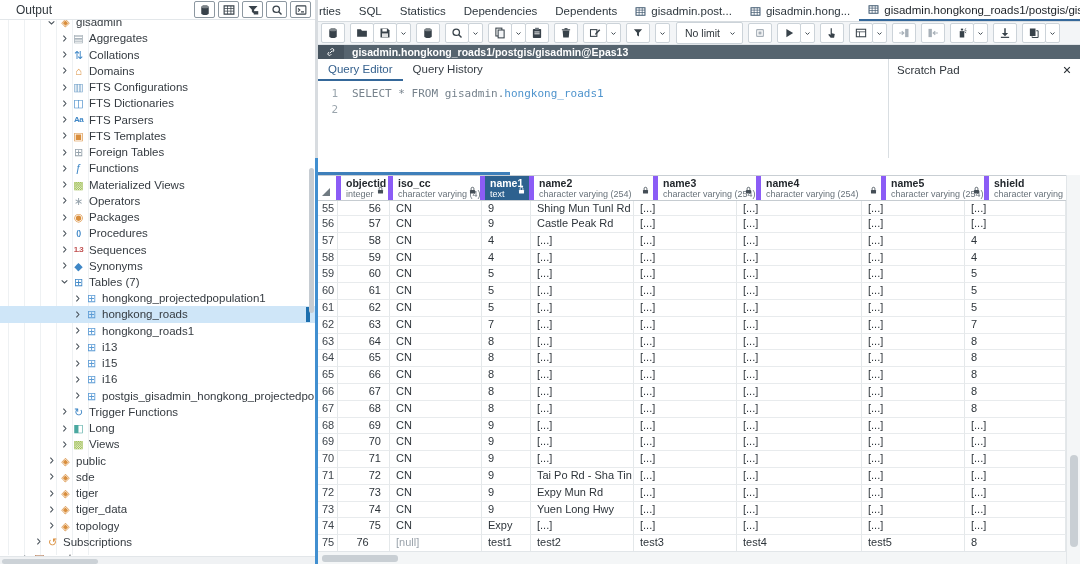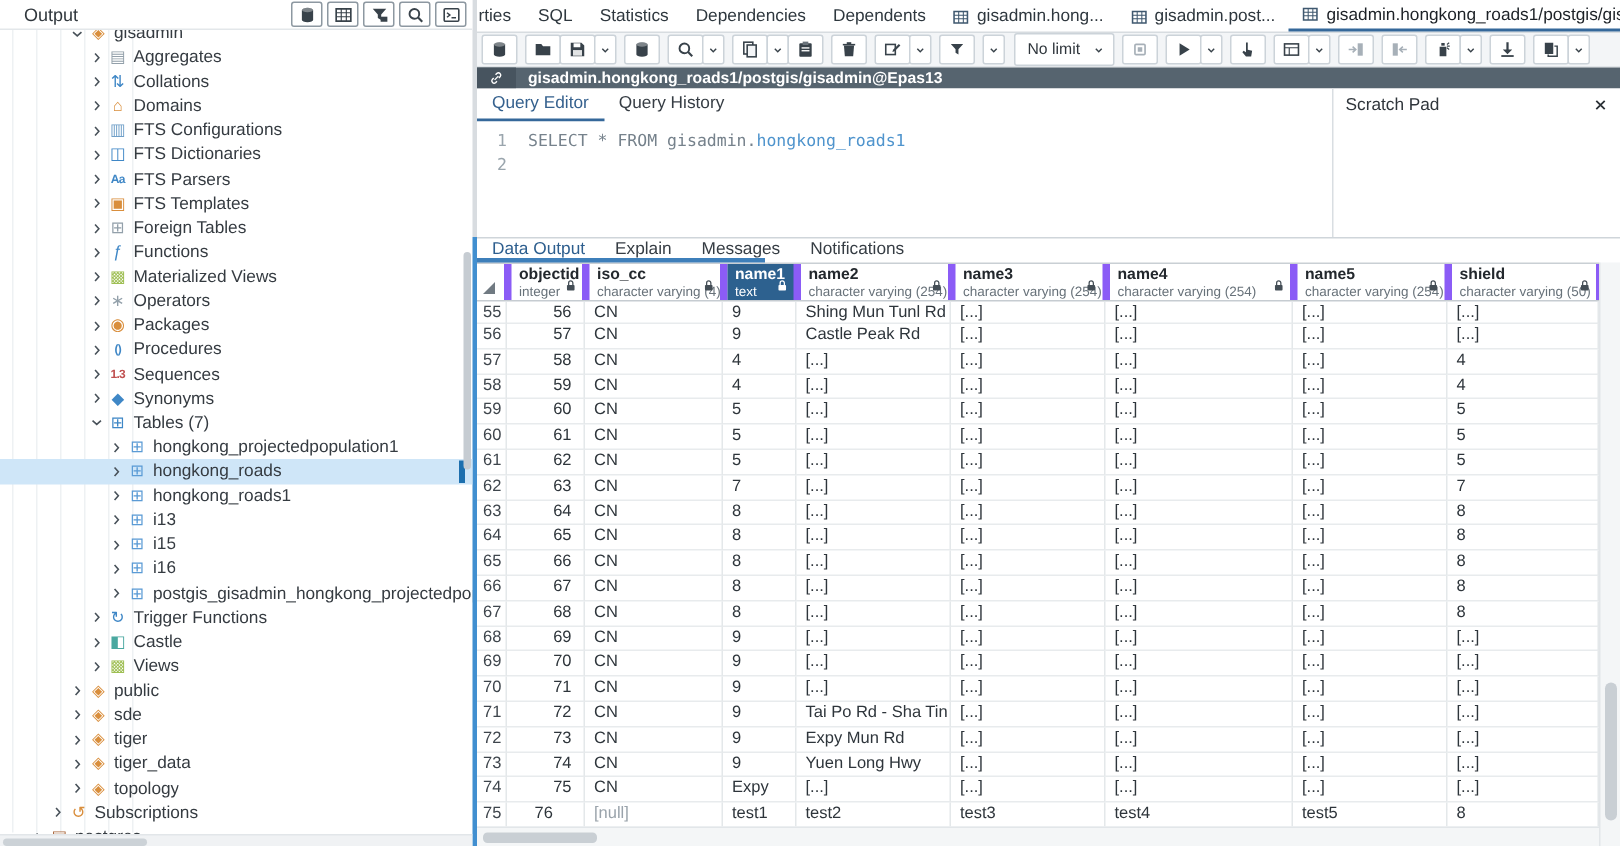--- a/index.html
+++ b/index.html
@@ -337,21 +337,21 @@
           <span class="ticon" style="color: rgb(63, 135, 198);">↻</span>
           <span class="tlabel">Trigger Functions</span>
         </div>
         <div class="trow" style="top: 420px;">
           <span class="exp" style="margin-left: 60px;">
             <svg viewBox="0 0 16 16" fill="currentColor">
               <path d="M6 3l4.5 5L6 13" fill="none" stroke="currentColor" stroke-width="1.9"></path>
             </svg>
           </span>
           <span class="ticon" style="color: rgb(74, 168, 160);">◧</span>
-          <span class="tlabel">Castle</span>
+          <span class="tlabel">Long</span>
         </div>
         <div class="trow" style="top: 436.24px;">
           <span class="exp" style="margin-left: 60px;">
             <svg viewBox="0 0 16 16" fill="currentColor">
               <path d="M6 3l4.5 5L6 13" fill="none" stroke="currentColor" stroke-width="1.9"></path>
             </svg>
           </span>
           <span class="ticon" style="color: rgb(159, 191, 84);">▩</span>
           <span class="tlabel">Views</span>
         </div>
@@ -489,30 +489,30 @@
         <div class="mtab">
           <span>Dependents</span>
         </div>
         <div class="mtab">
           <span class="tabic">
             <svg viewBox="0 0 16 16" fill="currentColor">
               <path d="M1.5 2.5h13v11h-13z" fill="none" stroke="currentColor" stroke-width="1.5"></path>
               <path d="M1.5 6h13M1.5 9.5h13M6 2.5v11M10.5 2.5v11" stroke="currentColor" fill="none"></path>
             </svg>
           </span>
-          <span>gisadmin.hong...</span>
+          <span>gisadmin.post...</span>
         </div>
         <div class="mtab">
           <span class="tabic">
             <svg viewBox="0 0 16 16" fill="currentColor">
               <path d="M1.5 2.5h13v11h-13z" fill="none" stroke="currentColor" stroke-width="1.5"></path>
               <path d="M1.5 6h13M1.5 9.5h13M6 2.5v11M10.5 2.5v11" stroke="currentColor" fill="none"></path>
             </svg>
           </span>
-          <span>gisadmin.post...</span>
+          <span>gisadmin.hong...</span>
         </div>
         <div class="mtab act">
           <span class="tabic">
             <svg viewBox="0 0 16 16" fill="currentColor">
               <path d="M1.5 2.5h13v11h-13z" fill="none" stroke="currentColor" stroke-width="1.5"></path>
               <path d="M1.5 6h13M1.5 9.5h13M6 2.5v11M10.5 2.5v11" stroke="currentColor" fill="none"></path>
             </svg>
           </span>
           <span>gisadmin.hongkong_roads1/postgis/gisadmin@Epas13</span>
         </div>
@@ -813,26 +813,20 @@
         <span>Scratch Pad</span>
         <button class="scr-close">
           <span><svg viewBox="0 0 16 16">
                 <path d="M3.5 3.5l9 9M12.5 3.5l-9 9" stroke="currentColor" stroke-width="1.9"></path>
               </svg></span>
         </button>
       </div>
       <div class="scratch-body"></div>
     </div>
 
-    <div class="outtabs" id="outtabs">
-        <div class="otab act">Data Output</div>
-        <div class="otab">Explain</div>
-        <div class="otab">Messages</div>
-        <div class="otab">Notifications</div>
-      </div>
     <div class="scrollhint"></div>
 
     <div class="grid">
       <div class="ghead" id="ghead">
           <div class="hcell" style="width: 20px;">
             <span class="tri"></span>
           </div>
           <div class="hcell" style="width: 52px;">
             <div class="hname">objectid</div>
             <div class="htype">integer</div>
@@ -856,21 +850,21 @@
           <div class="hcell sel" style="width: 49px;">
             <div class="hname">name1</div>
             <div class="htype">text</div>
             <span class="lockic">
               <svg viewBox="0 0 16 16" fill="currentColor">
                 <rect x="3.5" y="7" width="9" height="6.5" rx="1"></rect>
                 <path d="M5.5 7V4.8a2.5 2.5 0 015 0V7" fill="none" stroke="currentColor" stroke-width="1.5"></path>
               </svg>
             </span>
           </div>
-          <div class="hcell" style="width: 103px;">
+          <div class="hcell" style="width: 124px;">
             <div class="hname">name2</div>
             <div class="htype">character varying (254)</div>
             <span class="lockic">
               <svg viewBox="0 0 16 16" fill="currentColor">
                 <rect x="3.5" y="7" width="9" height="6.5" rx="1"></rect>
                 <path d="M5.5 7V4.8a2.5 2.5 0 015 0V7" fill="none" stroke="currentColor" stroke-width="1.5"></path>
               </svg>
             </span>
           </div>
           <div class="hcell" style="width: 103px;">

